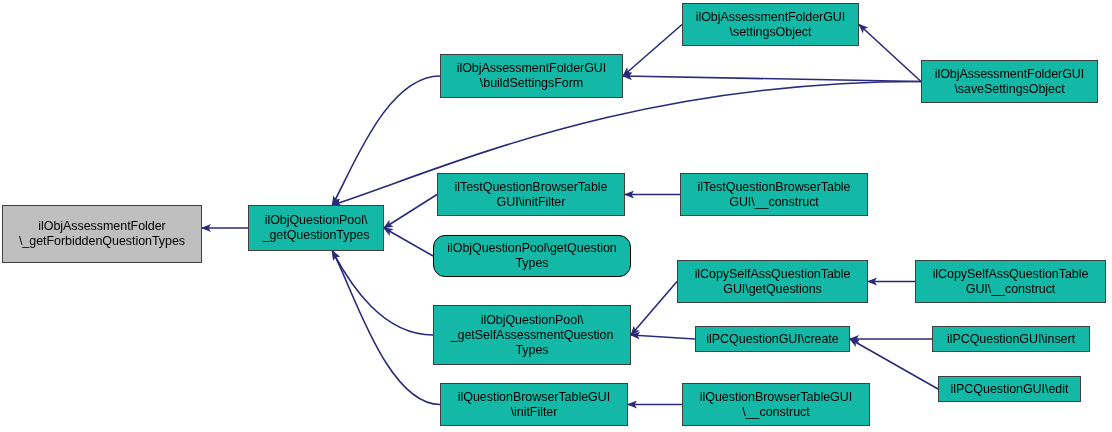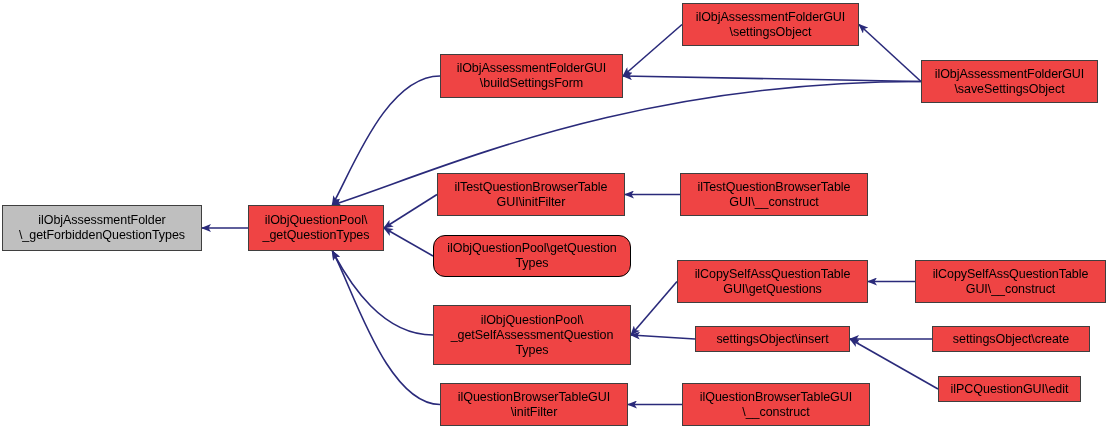--- a/index.html
+++ b/index.html
@@ -20,21 +20,21 @@
     left: 0;
     top: 0;
     width: 1112px;
     height: 432px;
     pointer-events: none;
   }
   .gnode {
     position: absolute;
     box-sizing: border-box;
     border: 1px solid #3f3f3f;
-    background: #ef4444;
+    background: #14b8a6;
     color: #000000;
     font-size: 12.5px;
     line-height: 15px;
     text-align: center;
     display: flex;
     align-items: center;
     justify-content: center;
     white-space: pre;
     z-index: 2;
     letter-spacing: -0.05px;
@@ -74,21 +74,21 @@
         <path d="M915,281.5 L868,281.5" marker-end="url(#ah)"></path>
         <path d="M695,339 L631,335" marker-end="url(#ah)"></path>
         <path d="M932,339 L850,339" marker-end="url(#ah)"></path>
         <path d="M938,389 L850,339" marker-end="url(#ah)"></path>
         <path d="M440,404.5 C386.15999999999997,404.5 351.7024,285 332.32,251" marker-end="url(#ah)"></path>
         <path d="M682,404.5 L628,404.5" marker-end="url(#ah)"></path>
       </g>
   </svg>
 
   <div id="nodes">
-      <div class="gnode highlight" style="left: 2px; top: 205px; width: 200px; height: 46px;">ilObjAssessmentFolder
+      <div class="gnode highlight" style="left: 2px; top: 205px; width: 200px; height: 58px;">ilObjAssessmentFolder
 \_getForbiddenQuestionTypes</div>
       <div class="gnode" style="left: 248px; top: 205px; width: 136px; height: 46px;">ilObjQuestionPool\
 _getQuestionTypes</div>
       <div class="gnode" style="left: 440px; top: 54px; width: 183px; height: 44px;">ilObjAssessmentFolderGUI
 \buildSettingsForm</div>
       <div class="gnode" style="left: 682px; top: 3px; width: 177px; height: 43px;">ilObjAssessmentFolderGUI
 \settingsObject</div>
       <div class="gnode" style="left: 921px; top: 60px; width: 177px; height: 43px;">ilObjAssessmentFolderGUI
 \saveSettingsObject</div>
       <div class="gnode" style="left: 437px; top: 173px; width: 188px; height: 43px;">ilTestQuestionBrowserTable
@@ -97,22 +97,22 @@
 GUI\__construct</div>
       <div class="gnode thin" style="left: 433px; top: 235px; width: 198px; height: 42px;">ilObjQuestionPool\getQuestion
 Types</div>
       <div class="gnode" style="left: 433px; top: 305px; width: 198px; height: 60px;">ilObjQuestionPool\
 _getSelfAssessmentQuestion
 Types</div>
       <div class="gnode" style="left: 677px; top: 260px; width: 191px; height: 43px;">ilCopySelfAssQuestionTable
 GUI\getQuestions</div>
       <div class="gnode" style="left: 915px; top: 260px; width: 191px; height: 43px;">ilCopySelfAssQuestionTable
 GUI\__construct</div>
-      <div class="gnode" style="left: 695px; top: 326px; width: 155px; height: 26px;">settingsObject\insert</div>
-      <div class="gnode" style="left: 932px; top: 326px; width: 158px; height: 26px;">settingsObject\create</div>
+      <div class="gnode" style="left: 695px; top: 326px; width: 155px; height: 26px;">ilPCQuestionGUI\create</div>
+      <div class="gnode" style="left: 932px; top: 326px; width: 158px; height: 26px;">ilPCQuestionGUI\insert</div>
       <div class="gnode" style="left: 938px; top: 376px; width: 143px; height: 26px;">ilPCQuestionGUI\edit</div>
       <div class="gnode" style="left: 440px; top: 383px; width: 188px; height: 43px;">ilQuestionBrowserTableGUI
 \initFilter</div>
       <div class="gnode" style="left: 682px; top: 383px; width: 188px; height: 43px;">ilQuestionBrowserTableGUI
 \__construct</div>
     </div>
 
 </div>
 
 </body></html>

